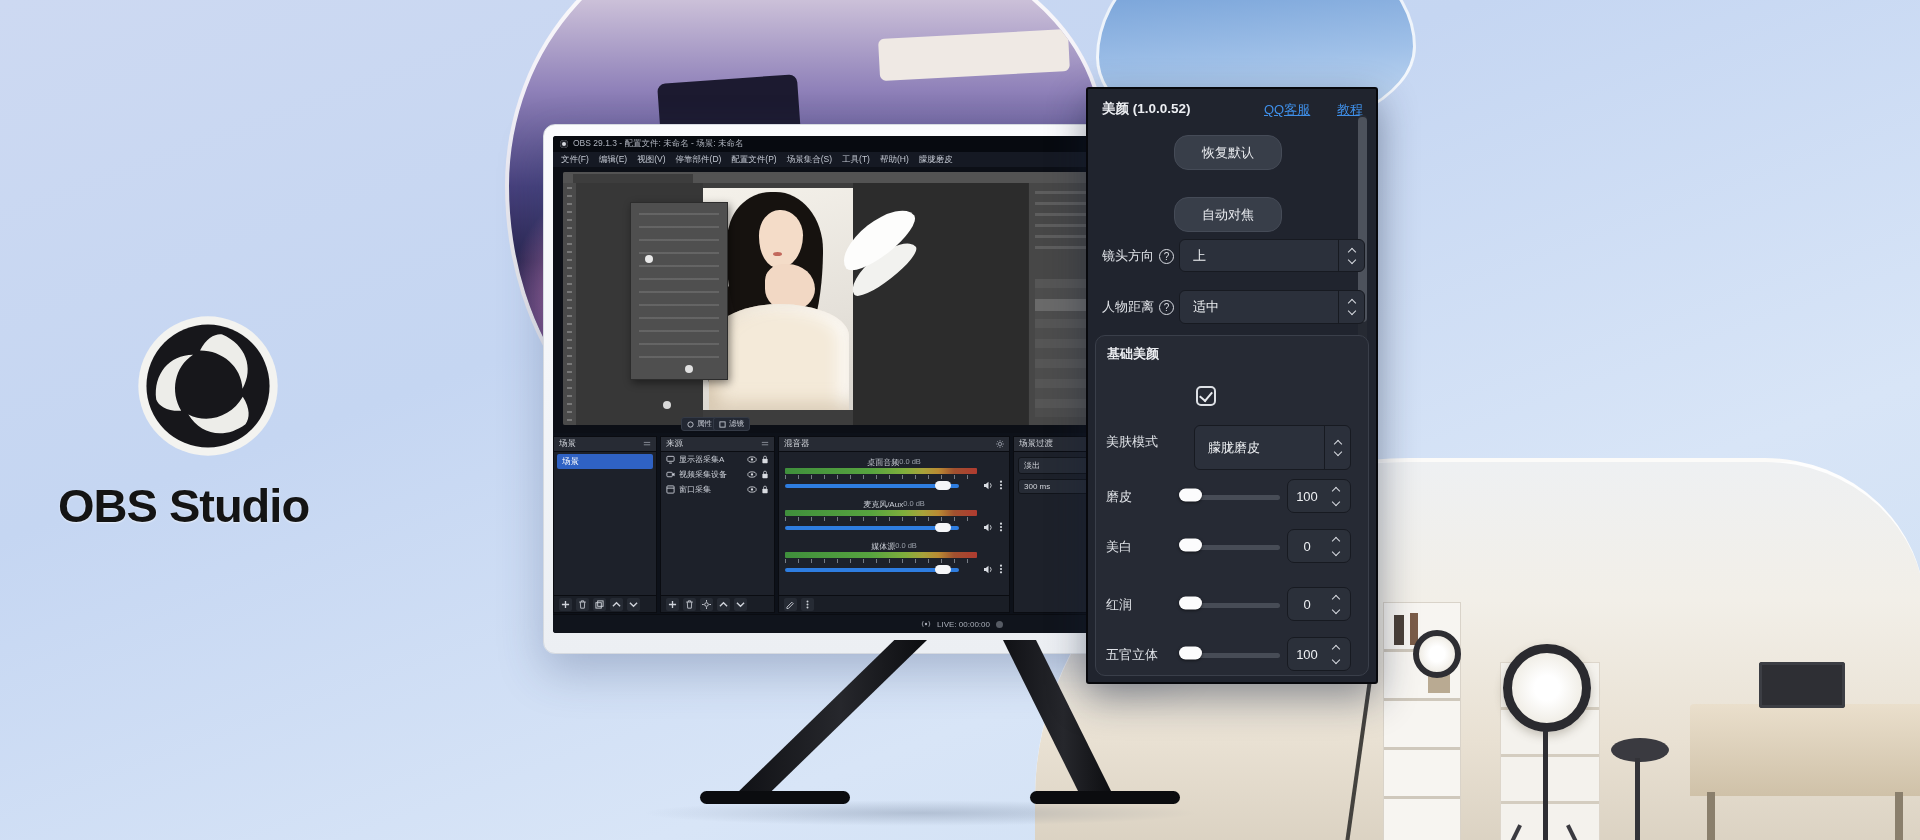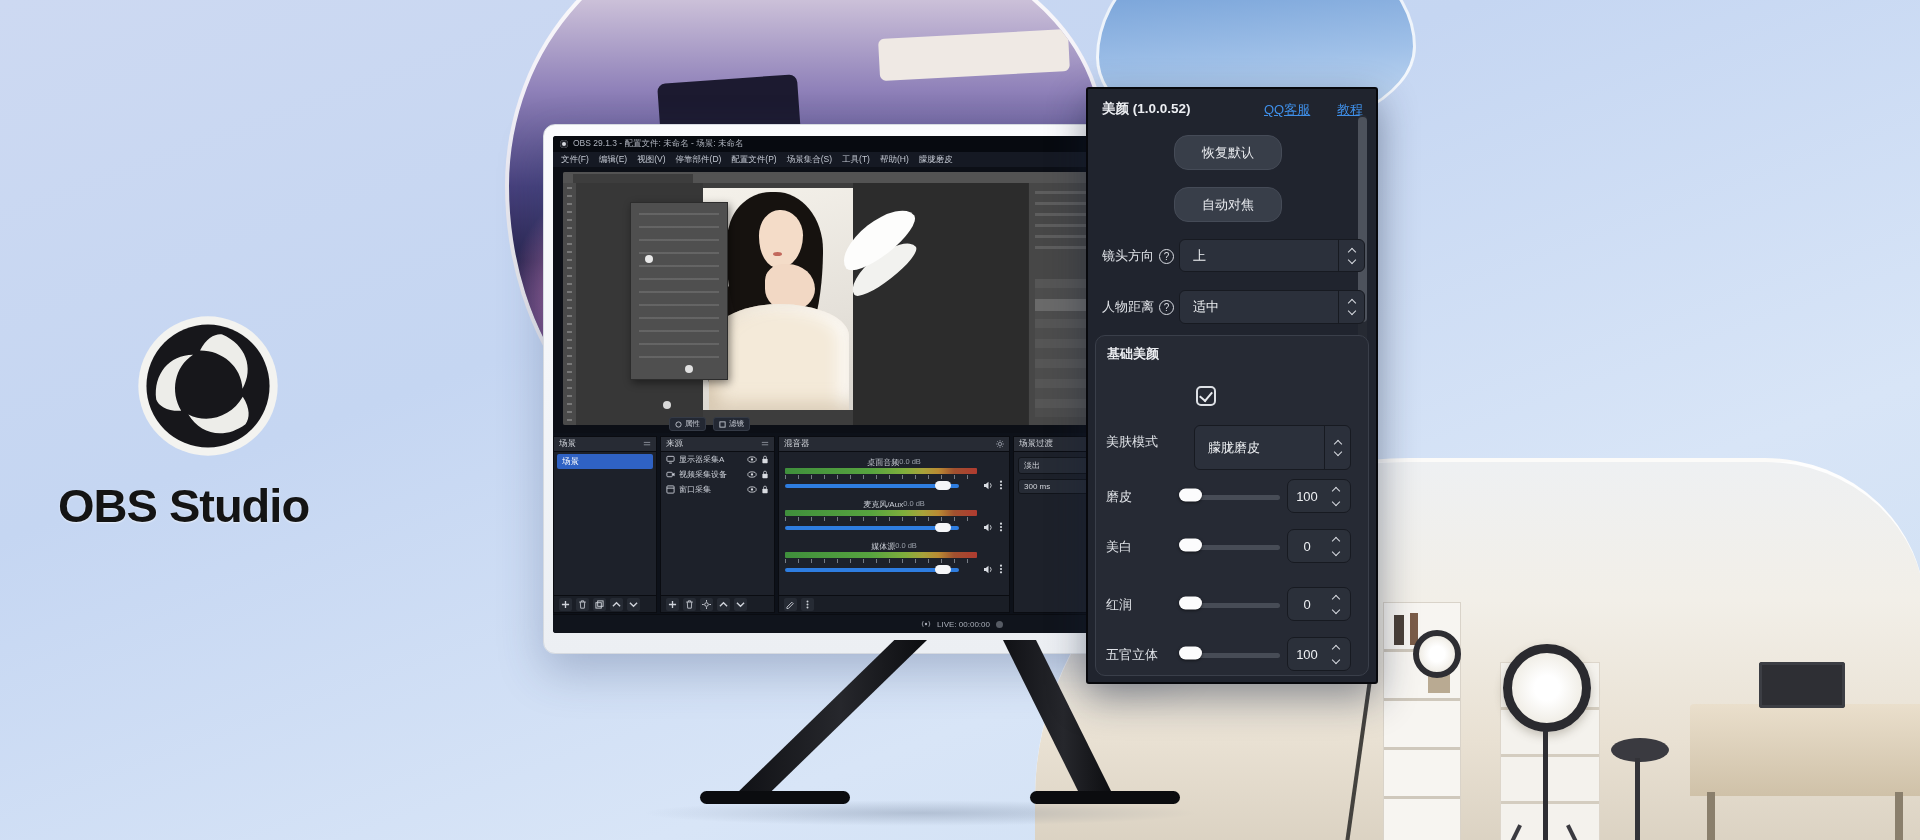--- a/index.html
+++ b/index.html
@@ -262,21 +262,21 @@
           <div class="dress"></div>
         </div>
         <div class="wing"></div>
         <div class="ps-dialog"></div>
         <div class="ps-panels">
             <div class="ps-layers-hl"></div>
           </div>
       </div>
     </div>
 
-    <div class="float-btn" style="left:116px;top:281px;">
+    <div class="float-btn" style="left:128px;top:281px;">
       <svg width="7" height="7" viewBox="0 0 8 8">
           <circle cx="4" cy="4" r="3" fill="none" stroke="#c9cdd6"></circle>
         </svg>
       <span>属性</span>
     </div>
     <div class="float-btn" style="left:160px;top:281px;">
       <svg width="7" height="7" viewBox="0 0 8 8">
           <rect x="1" y="1" width="6" height="6" fill="none" stroke="#c9cdd6"></rect>
         </svg>
       <span>滤镜</span>
@@ -517,21 +517,21 @@
   </div>
 
   <div class="bp">
     <div class="bp-title">美颜 (1.0.0.52)</div>
     <a class="bp-link" style="left:176px;">QQ客服</a>
     <a class="bp-link" style="left:249px;">教程</a>
     <div class="bp-scroll-track"></div>
     <div class="bp-scroll-thumb"></div>
 
     <div class="bp-btn" style="top:46px;">恢复默认</div>
-    <div class="bp-btn" style="top:98px;">自动对焦</div>
+    <div class="bp-btn" style="top:108px;">自动对焦</div>
 
     <div class="bp-row-label" style="top:158px;">
       <span>镜头方向</span>
       <span class="help">?</span>
     </div>
     <div class="combo" style="left:91px;top:150px;width:186px;height:33px;">
       <span>上</span>
       <span class="combo-arrows">
           <i class="chev up"></i>
           <i class="chev down"></i>

